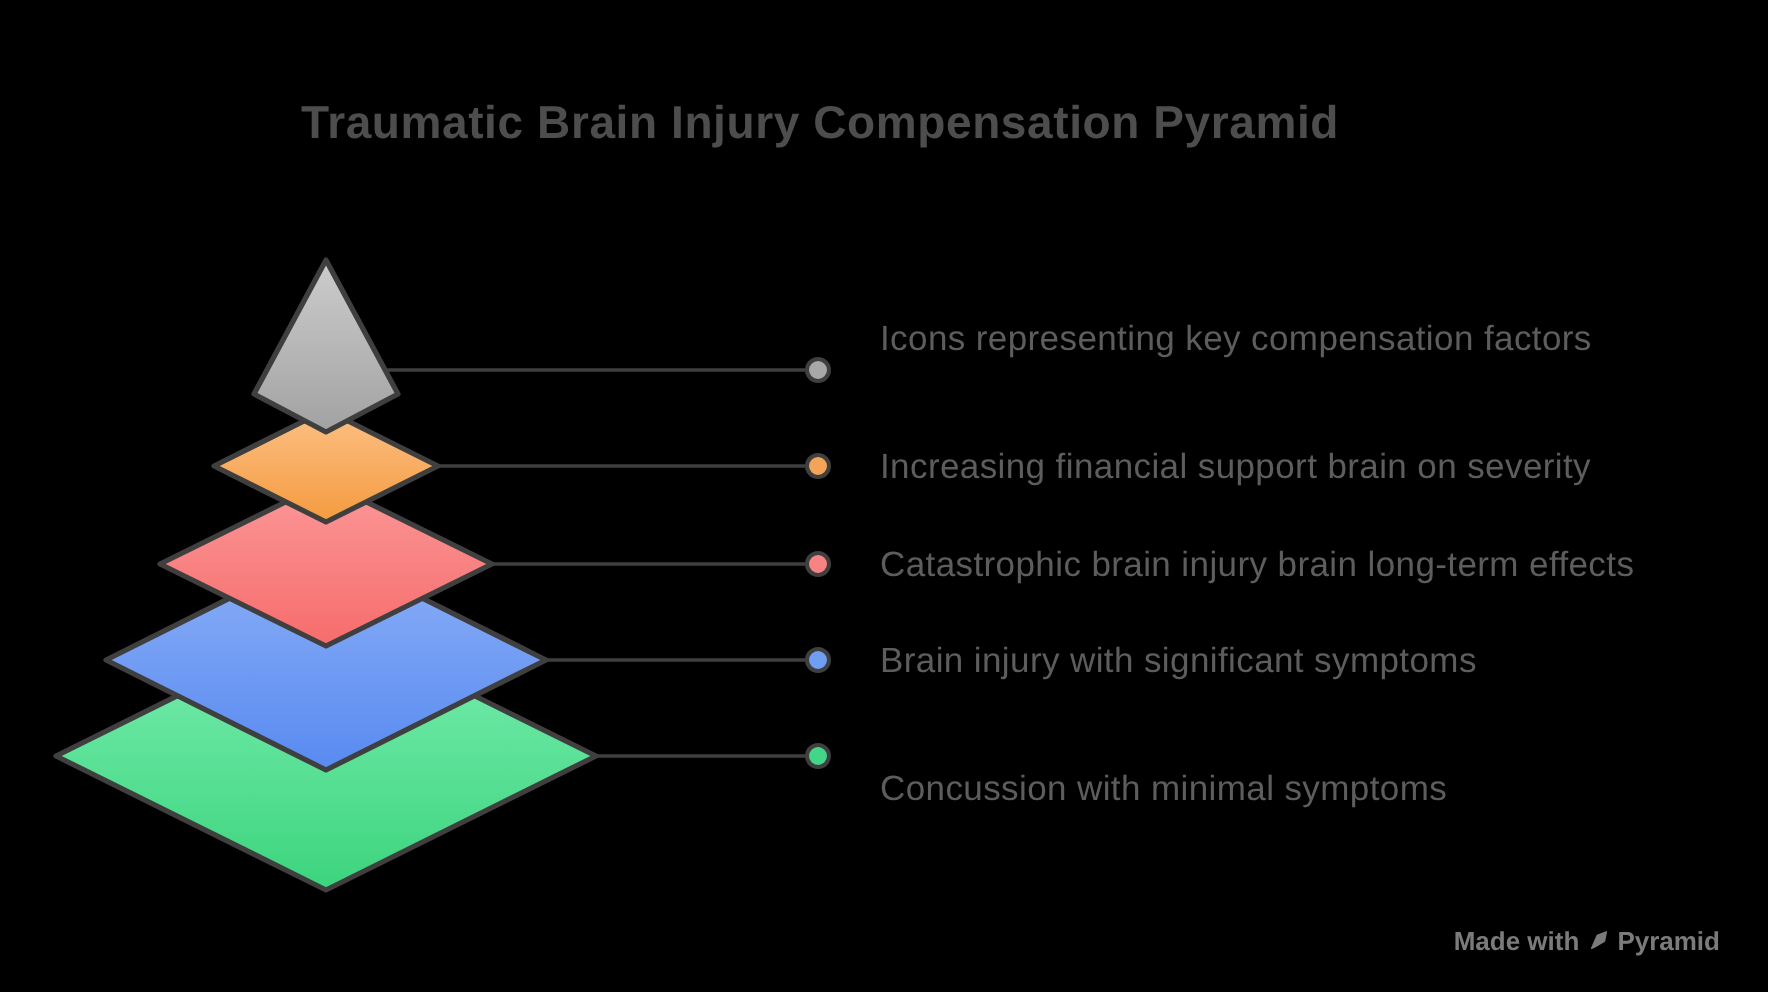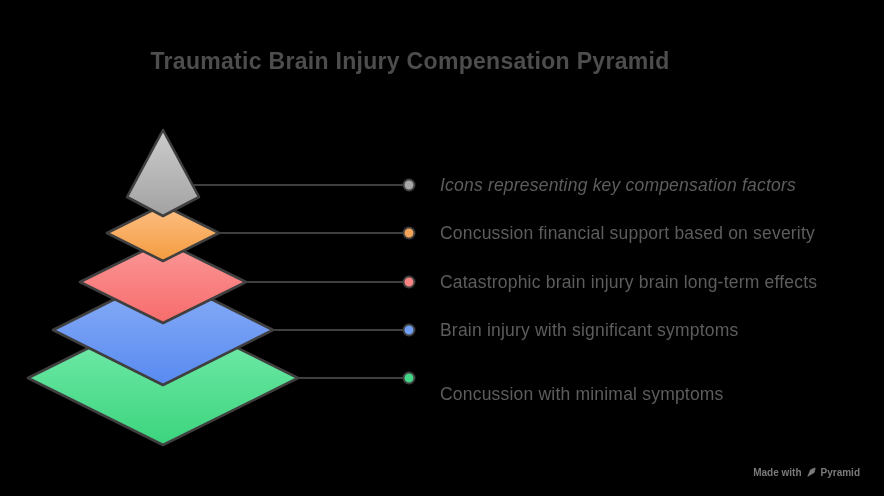--- a/index.html
+++ b/index.html
@@ -17,30 +17,30 @@
 
   polygon.level { stroke: var(--outline, #3f3f3f); stroke-width: 2.6; stroke-linejoin: round; }
   line.leader   { stroke: var(--outline, #3f3f3f); stroke-width: 1.8; }
   circle.dot    { stroke: var(--outline, #3f3f3f); stroke-width: 2; }
 
   .level-label {
     position: absolute; left: 440px; height: 26px; line-height: 26px;
     font-size: 17.5px; font-weight: 500; color: #5d5d5d;
     letter-spacing: 0.2px; white-space: nowrap;
   }
-  .label-1 { top: 172px; font-style: italic; }
+  .label-1 { top: 156px; }
   .label-2 { top: 220px; }
   .label-3 { top: 269px; }
   .label-4 { top: 317px; text-align: right; }
   .label-5 { top: 381px; }
 
   .watermark {
     position: absolute; right: 24px; bottom: 18px;
     display: flex; align-items: center; gap: 4px;
-    font-size: 10px; font-weight: 600; color: #7b7b7b; margin-left: 20px;
+    font-size: 13px; font-weight: 600; color: #7b7b7b; margin-left: 20px;
   }
   .watermark svg { display: block; }
 </style>
 </head>
 <body>
 
 <div class="stage">
 
   <div class="page-title">Traumatic Brain Injury Compensation Pyramid</div>
 
@@ -81,21 +81,21 @@
     <polygon class="level" fill="url(#grad-1)" points="163,130 199,197 163,216 127,197"></polygon>
 
     <circle class="dot" cx="409" cy="185" r="5.5" fill="#a8a8a8"></circle>
     <circle class="dot" cx="409" cy="233" r="5.5" fill="#f3a458"></circle>
     <circle class="dot" cx="409" cy="282" r="5.5" fill="#f88383"></circle>
     <circle class="dot" cx="409" cy="330" r="5.5" fill="#6f9ef3"></circle>
     <circle class="dot" cx="409" cy="378" r="5.5" fill="#44d688"></circle>
   </svg>
 
   <div class="level-label label-1">Icons representing key compensation factors</div>
-  <div class="level-label label-2">Concussion financial support based on severity</div>
+  <div class="level-label label-2">Increasing financial support brain on severity</div>
   <div class="level-label label-3">Catastrophic brain injury brain long-term effects</div>
   <div class="level-label label-4">Brain injury with significant symptoms</div>
   <div class="level-label label-5">Concussion with minimal symptoms</div>
 
   <div class="watermark">
     <span>Made with</span>
     <span>
       <svg width="11" height="11" viewBox="0 0 12 12">
         <path d="M2 10 L5 3 L10 1 L9 6 L4 9 Z M2 10 L6.5 5.5" fill="#7b7b7b" stroke="#7b7b7b" stroke-width="0.8" stroke-linejoin="round"></path>
       </svg>

